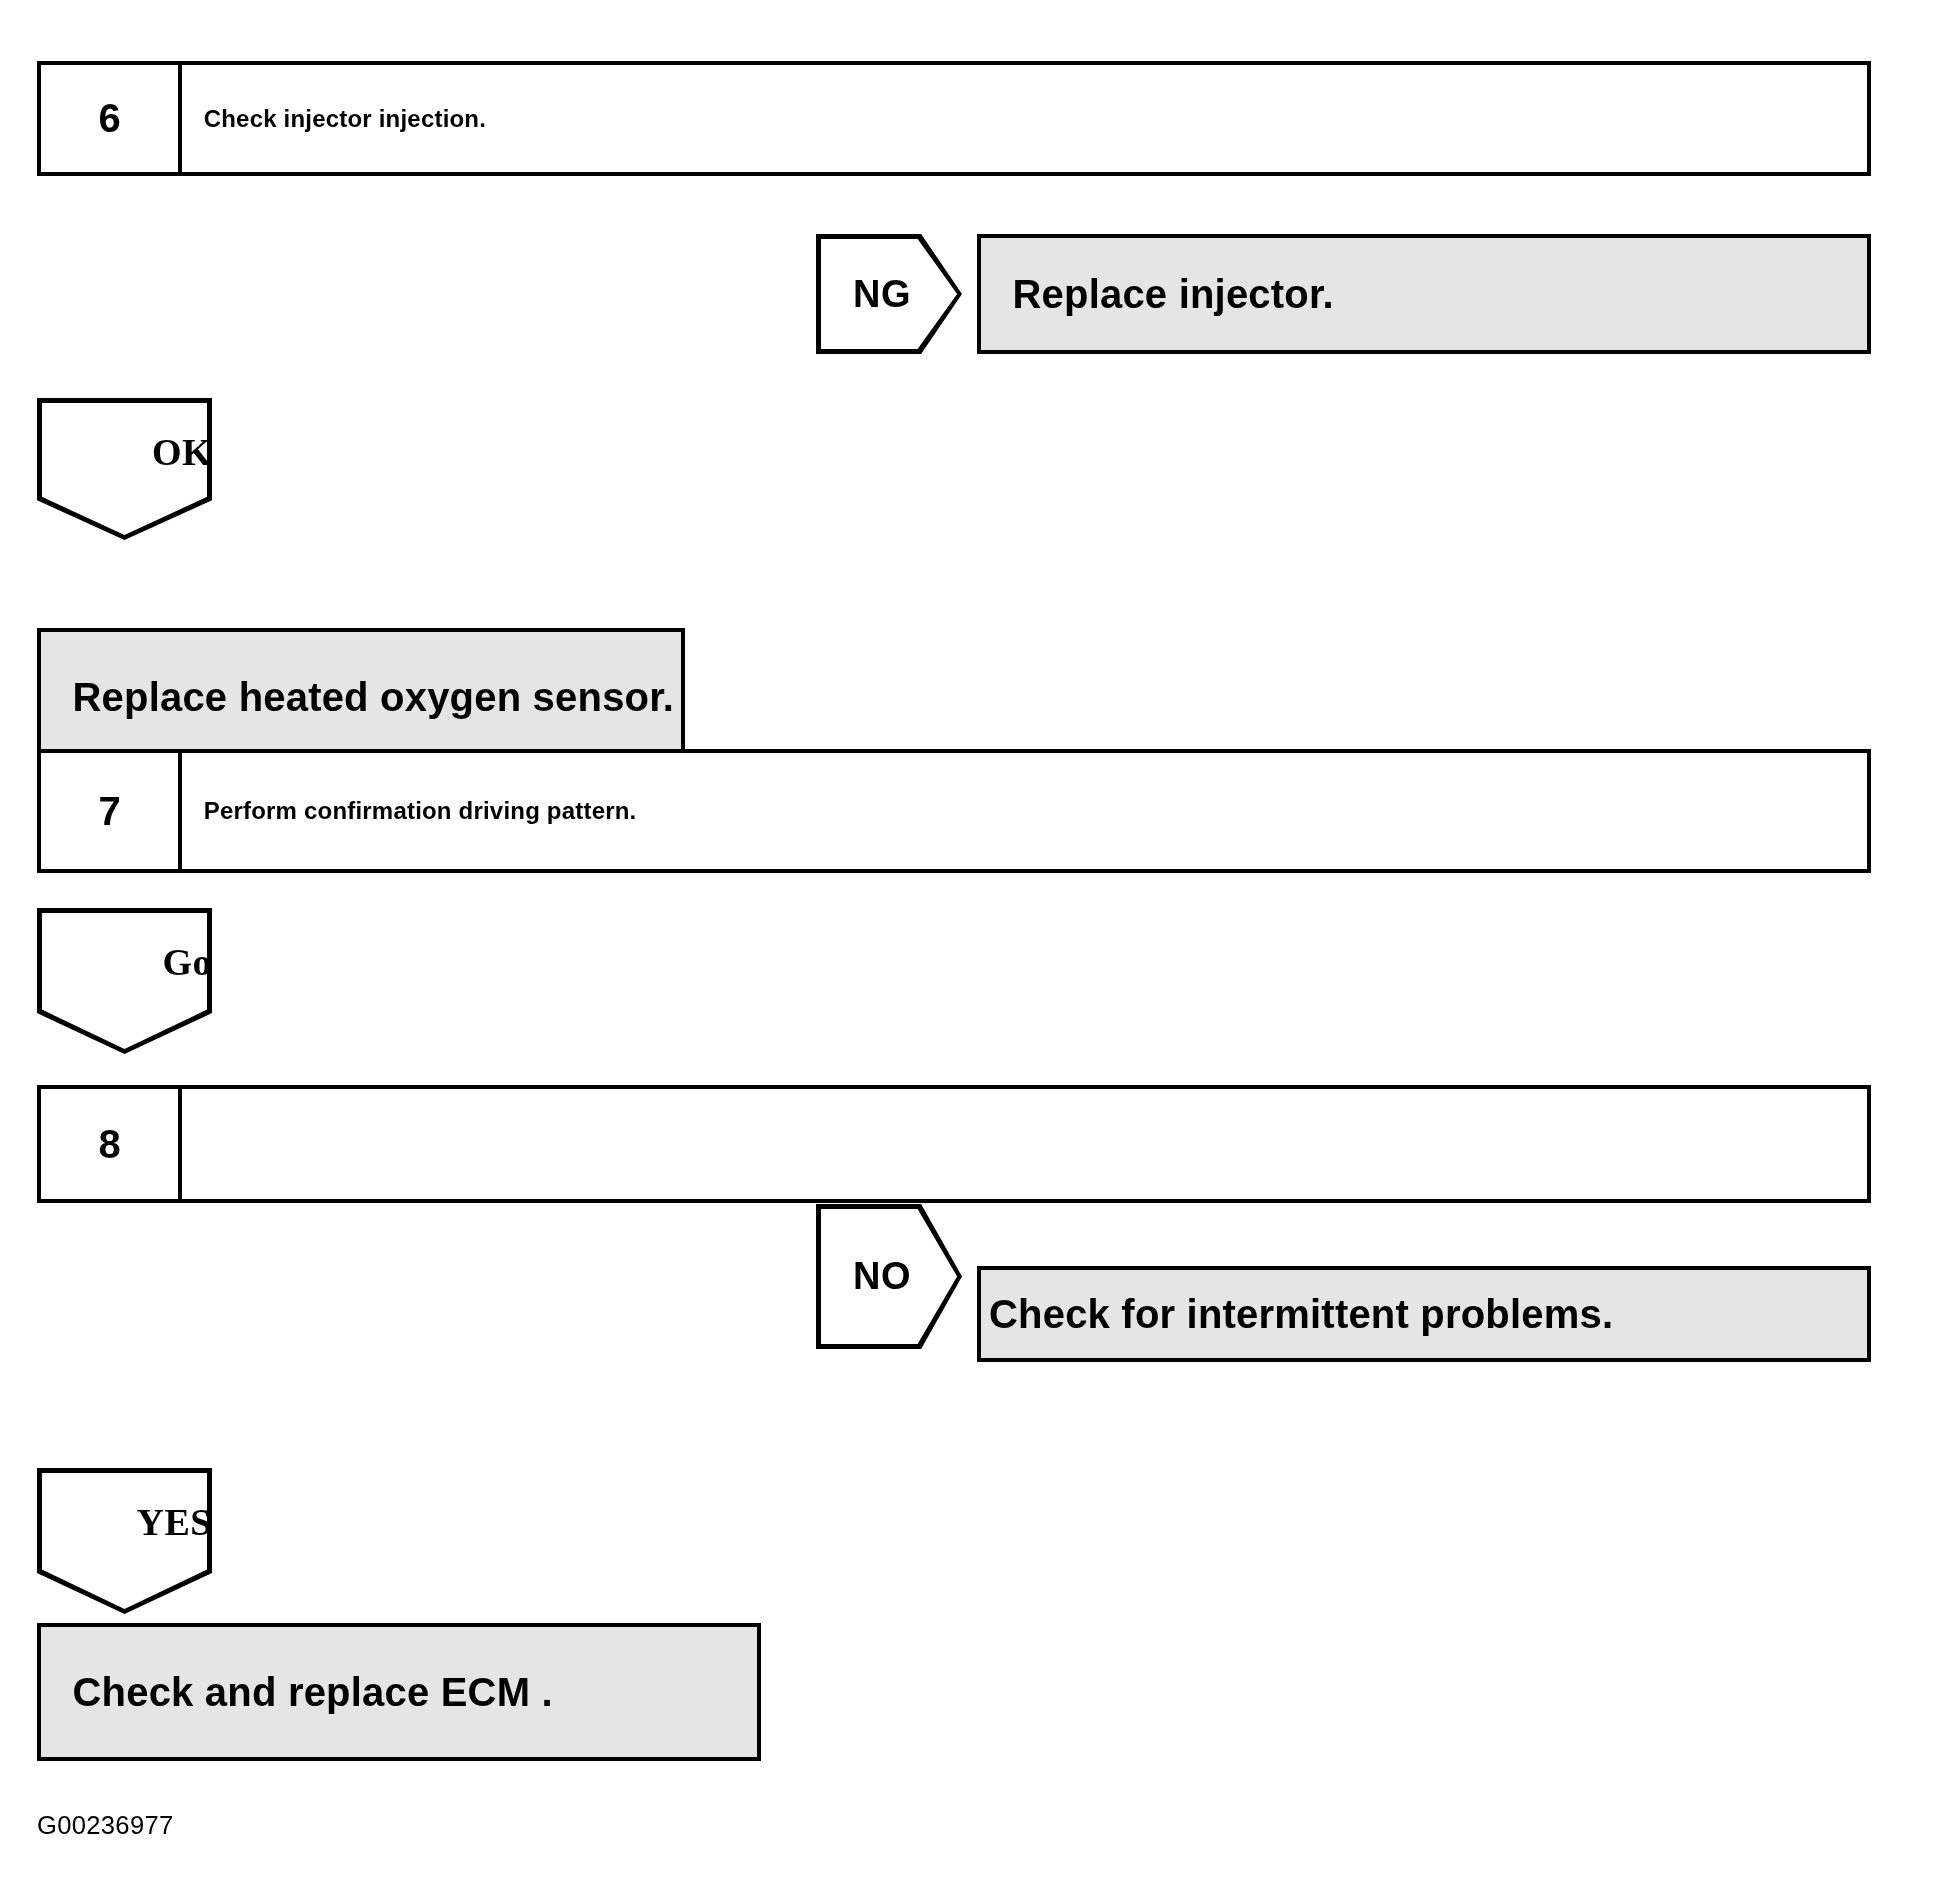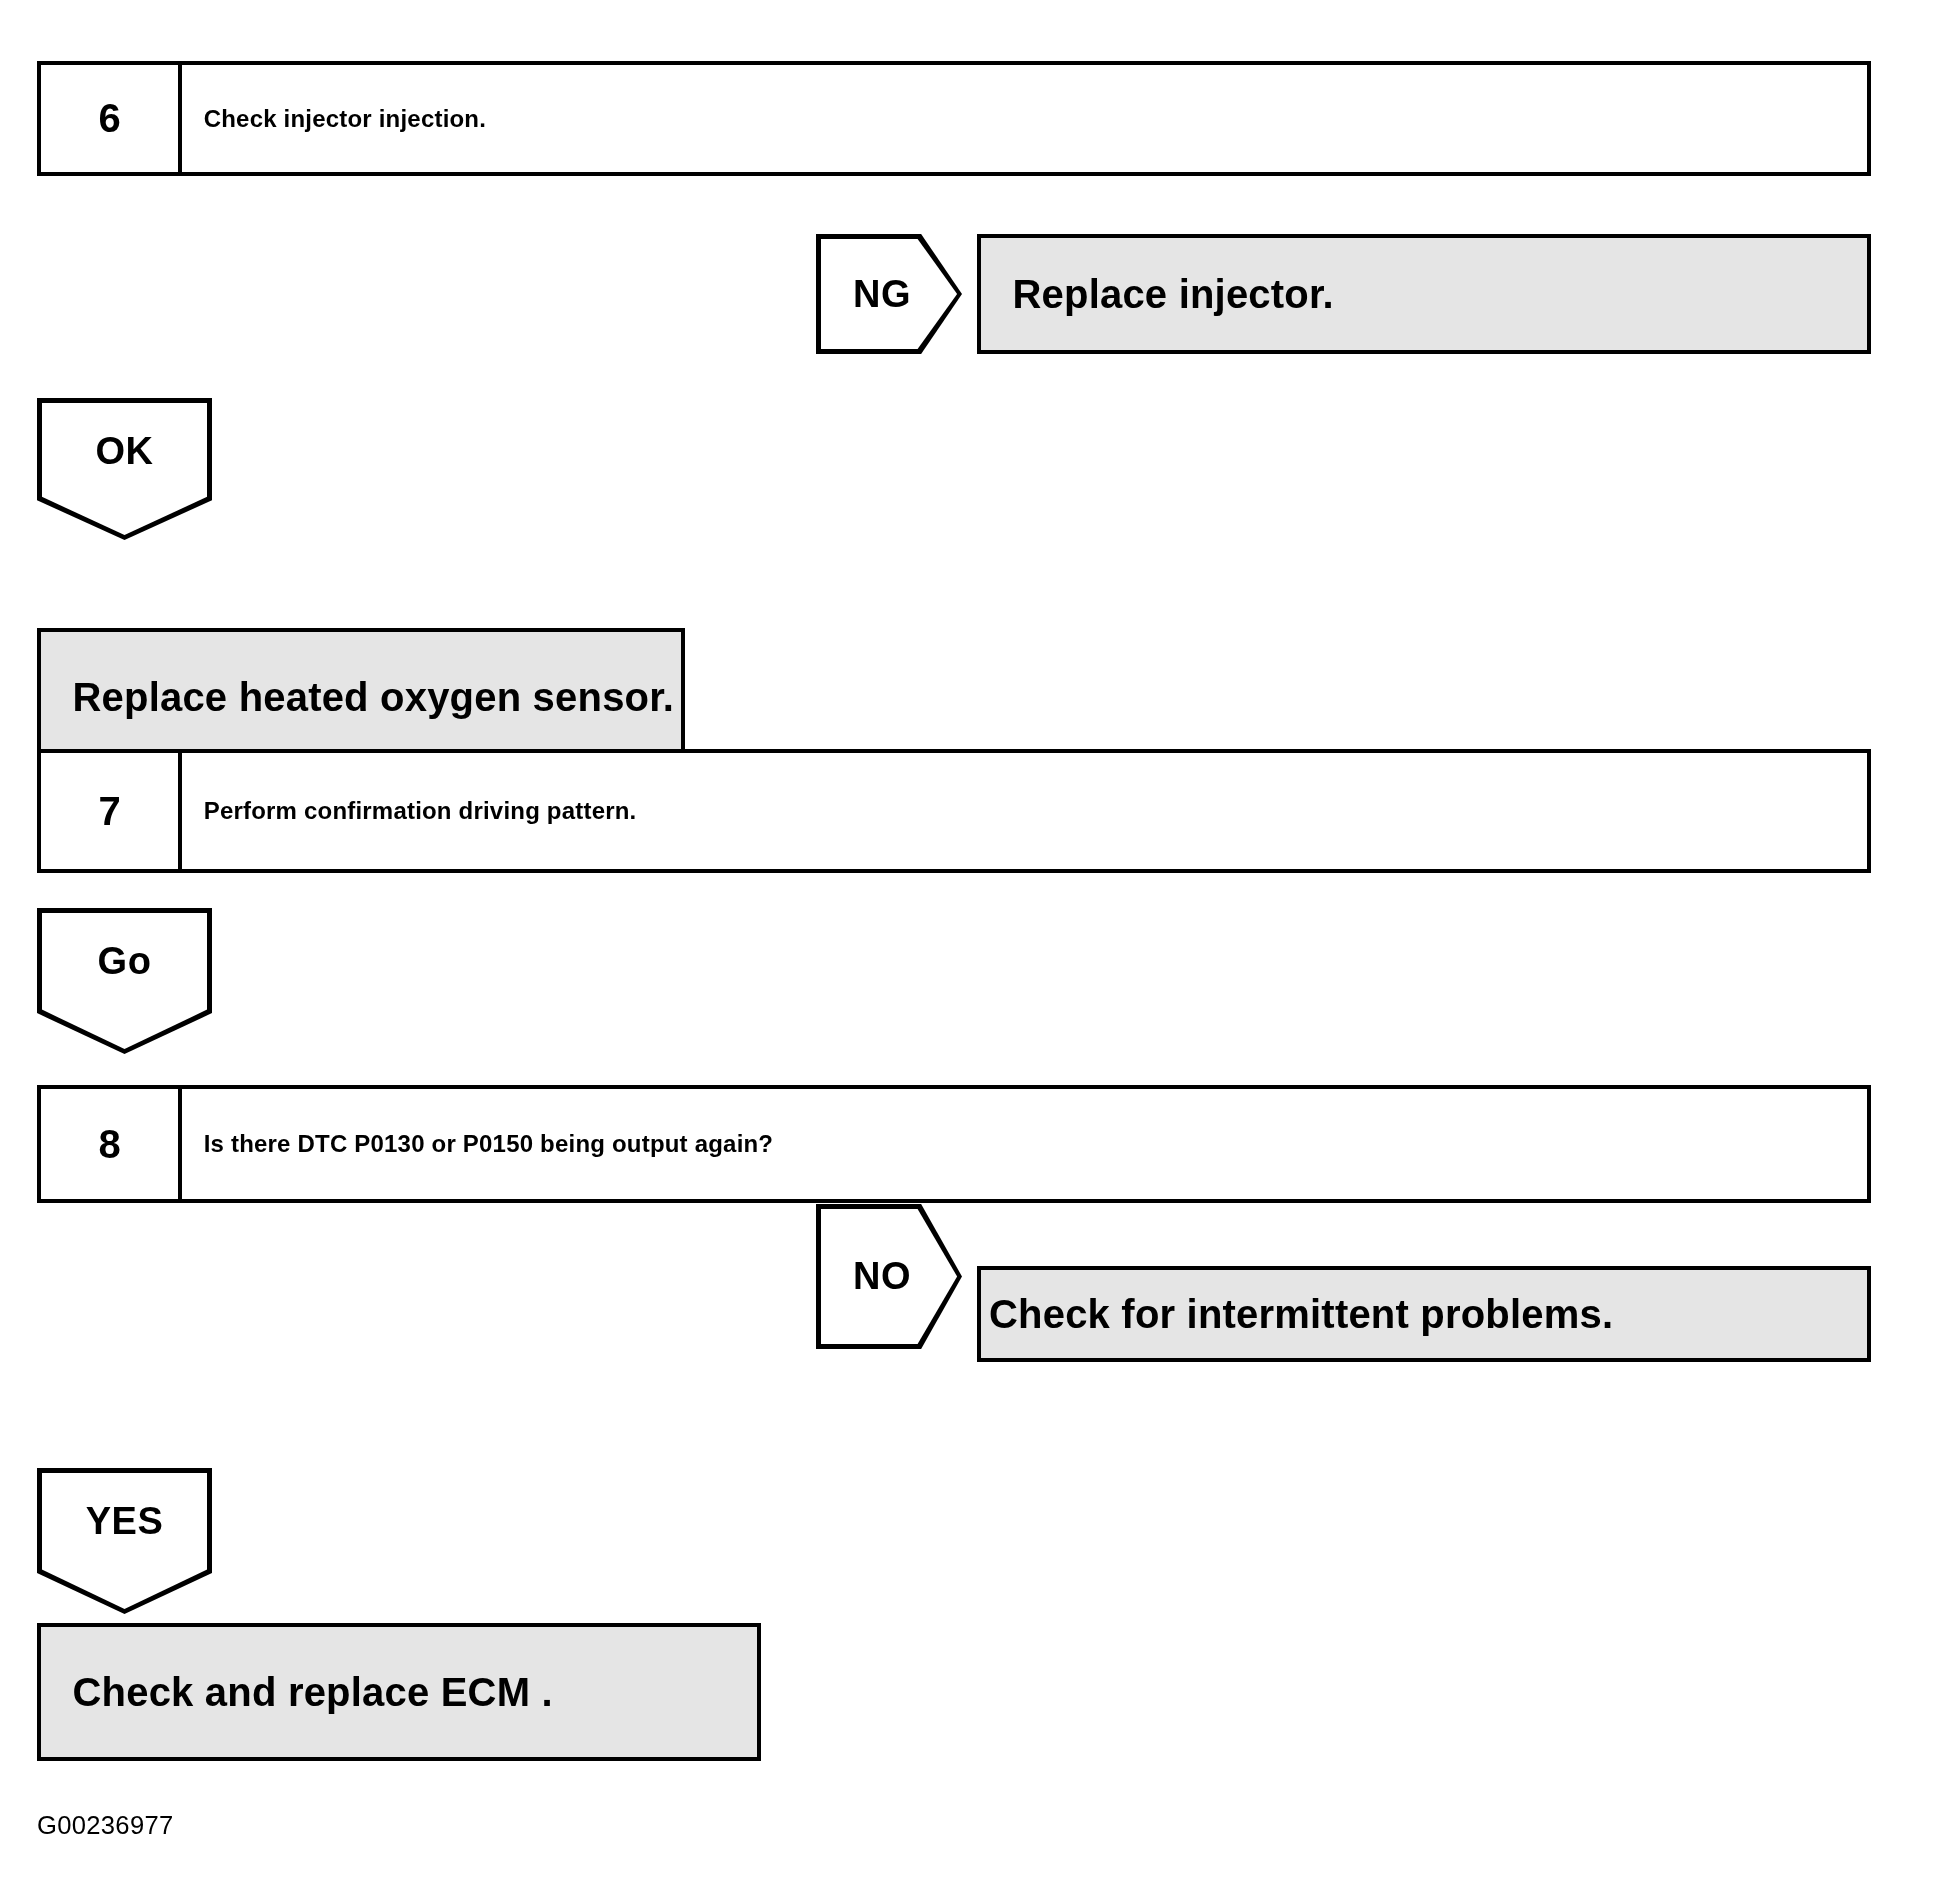--- a/index.html
+++ b/index.html
@@ -65,23 +65,24 @@
     letter-spacing: 0.2px;
   }
 
   
   .pent-down {
     position: absolute;
     box-sizing: border-box;
     background: #000;
     display: flex;
     align-items: flex-start;
-    justify-content: center;
+    justify-content: flex-end;
     -webkit-clip-path: polygon(0% 0%, 100% 0%, 100% 72%, 50% 100%, 0% 72%);
     clip-path: polygon(0% 0%, 100% 0%, 100% 72%, 50% 100%, 0% 72%);
+    font-family: Liberation Serif, serif;
   }
   .pent-down .inner {
     position: absolute;
     left: 4.9px;
     top: 4.9px;
     right: 4.9px;
     bottom: 4.9px;
     background: #fff;
     -webkit-clip-path: polygon(0% 0%, 100% 0%, 100% 71%, 50% 100%, 0% 71%);
     clip-path: polygon(0% 0%, 100% 0%, 100% 71%, 50% 100%, 0% 71%);
@@ -164,21 +165,20 @@
     <div class="step-text">Perform confirmation driving pattern.</div>
   </div>
 
   <div class="pent-down" style="left:37px; top:908px; width:175px; height:146px;">
     <div class="inner"></div>
     <span class="lbl">Go</span>
   </div>
 
   <div class="step-row" style="left:37px; top:1085px; width:1834px; height:118px;">
     <div class="step-num">8</div>
-    <div class="step-text">Is there DTC P0130 or P0150 being output again?</div>
   </div>
 
   <div class="pent-right" style="left: 816px; width: 146px; height: 145px; top: 1204px;">
     <div class="inner"></div>
     <span class="lbl">NO</span>
   </div>
   <div class="result-box" style="left: 977px; top: 1266px; width: 894px; height: 96px; padding-left: 8px;">
     <span>Check for intermittent problems.</span>
   </div>
 

